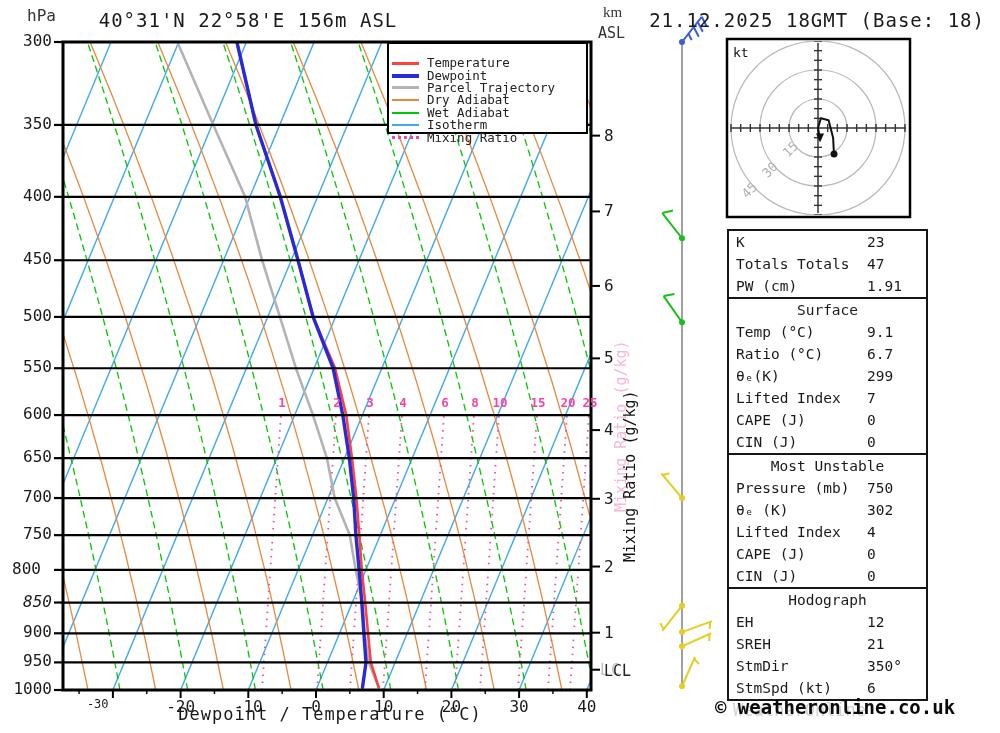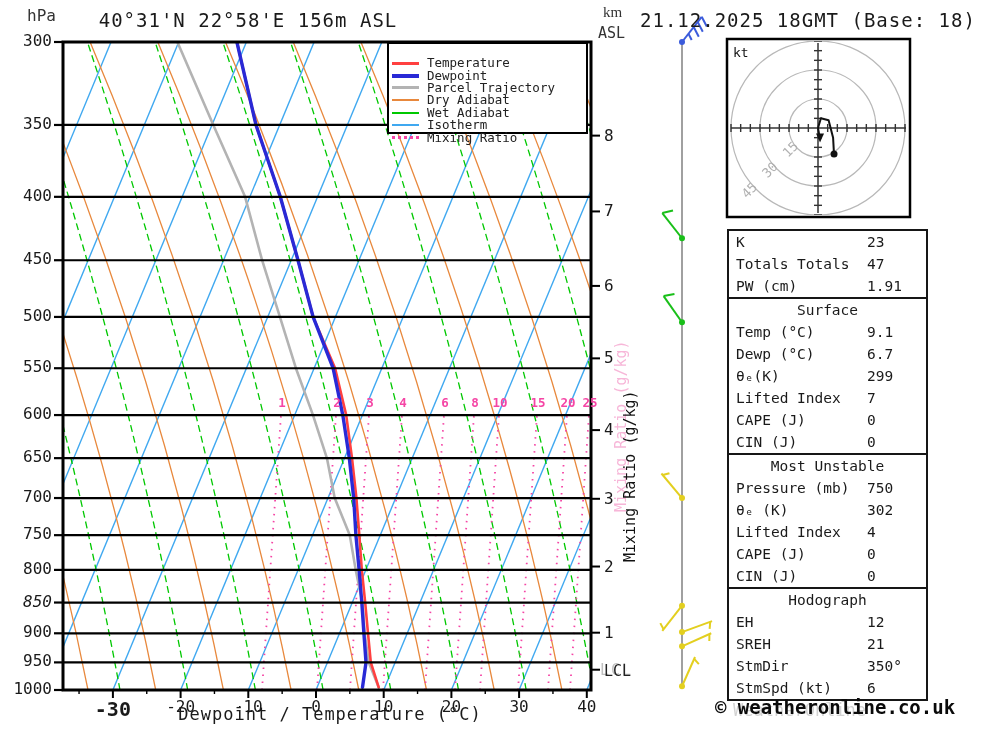--- a/index.html
+++ b/index.html
@@ -1,21 +1,21 @@
 <!DOCTYPE html>
 <html><head>
 <meta charset="utf-8">
 <style>
   html,body{margin:0;padding:0;background:#fff;}
   #stage{position:relative;width:1000px;height:733px;background:#fff;overflow:hidden;
          font-family:"DejaVu Sans Mono", monospace;color:#1a1a1a;}
   #chart-svg{position:absolute;left:0;top:0;}
   .abs{position:absolute;white-space:nowrap;}
   #main-title{left:78px;top:9px;width:340px;text-align:center;font-size:19px;letter-spacing:1px;}
-  #date-title{left:640px;top:9px;width:345px;text-align:left;font-size:19px;letter-spacing:1px;}
+  #date-title{left:640px;top:9px;width:345px;text-align:right;font-size:19px;letter-spacing:1px;}
   #hpa-label{left:27px;top:6px;font-size:16px;color:#333;}
   #km-label{left:603px;top:4px;font-size:15px;color:#333;font-family:Liberation Serif, serif;}
   #asl-label{left:598px;top:24px;font-size:15px;color:#333;}
   #x-axis-title{left:110px;top:704px;width:440px;text-align:center;font-size:17px;letter-spacing:1px;}
   #kt-label{left:733px;top:45px;font-size:13px;color:#111;}
   .vtext{transform:rotate(-90deg);transform-origin:left top;}
   #mix-axis-pink{left:612px;top:512px;font-size:15px;color:#f7b6d8;}
   #mix-axis-black{left:621px;top:562px;font-size:15px;color:#111;}
   #lcl-ghost{left:600px;top:661px;font-size:15px;color:#c0c0c0;letter-spacing:2px;}
   #lcl-main{left:604px;top:662px;font-size:15px;color:#222;}
@@ -309,21 +309,21 @@
           <span class="tvalue">1.91</span>
         </div>
       </div>
       <div class="tbox">
         <div class="thead">Surface</div>
         <div class="trow">
           <span class="tlabel">Temp (°C)</span>
           <span class="tvalue">9.1</span>
         </div>
         <div class="trow">
-          <span class="tlabel">Dewp (°C)</span>
+          <span class="tlabel">Ratio (°C)</span>
           <span class="tvalue">6.7</span>
         </div>
         <div class="trow">
           <span class="tlabel">θₑ(K)</span>
           <span class="tvalue">299</span>
         </div>
         <div class="trow">
           <span class="tlabel">Lifted Index</span>
           <span class="tvalue">7</span>
         </div>
@@ -397,26 +397,26 @@
       <span class="abs" style="left: 12px; top: 31px; width: 40px; text-align: right; font-size: 16px;">300</span>
       <span class="abs" style="left: 12px; top: 113.967px; width: 40px; text-align: right; font-size: 16px;">350</span>
       <span class="abs" style="left: 12px; top: 185.836px; width: 40px; text-align: right; font-size: 16px;">400</span>
       <span class="abs" style="left: 12px; top: 249.229px; width: 40px; text-align: right; font-size: 16px;">450</span>
       <span class="abs" style="left: 12px; top: 305.936px; width: 40px; text-align: right; font-size: 16px;">500</span>
       <span class="abs" style="left: 12px; top: 357.233px; width: 40px; text-align: right; font-size: 16px;">550</span>
       <span class="abs" style="left: 12px; top: 404.064px; width: 40px; text-align: right; font-size: 16px;">600</span>
       <span class="abs" style="left: 12px; top: 447.145px; width: 40px; text-align: right; font-size: 16px;">650</span>
       <span class="abs" style="left: 12px; top: 487.031px; width: 40px; text-align: right; font-size: 16px;">700</span>
       <span class="abs" style="left: 12px; top: 524.164px; width: 40px; text-align: right; font-size: 16px;">750</span>
-      <span class="abs" style="left: 12px; top: 558.9px; width: 40px; text-align: right; font-size: 16px;">800</span>
+      <span class="abs" style="left: 12px; top: 558.9px; width: 40px; text-align: left; font-size: 16px;">800</span>
       <span class="abs" style="left: 12px; top: 591.529px; width: 40px; text-align: right; font-size: 16px; font-style: italic;">850</span>
       <span class="abs" style="left: 12px; top: 622.293px; width: 40px; text-align: right; font-size: 16px;">900</span>
       <span class="abs" style="left: 12px; top: 651.393px; width: 40px; text-align: right; font-size: 16px;">950</span>
       <span class="abs" style="left: 12px; top: 679px; width: 40px; text-align: right; font-size: 16px;">1000</span>
-      <span class="abs" style="left: 86.9px; top: 697px; width: 52px; text-align: center; font-size: 20px; font-weight: bold;">-30</span>
+      <span class="abs" style="left: 86.9px; top: 697px; width: 52px; font-size: 12px;">-30</span>
       <span class="abs" style="left: 154.6px; top: 697px; width: 52px; text-align: center; font-size: 16px;">-20</span>
       <span class="abs" style="left: 222.3px; top: 697px; width: 52px; text-align: center; font-size: 16px;">-10</span>
       <span class="abs" style="left: 290px; top: 697px; width: 52px; text-align: center; font-size: 16px;">0</span>
       <span class="abs" style="left: 357.7px; top: 697px; width: 52px; text-align: center; font-size: 16px;">10</span>
       <span class="abs" style="left: 425.4px; top: 697px; width: 52px; text-align: center; font-size: 16px;">20</span>
       <span class="abs" style="left: 493.1px; top: 697px; width: 52px; text-align: center; font-size: 16px;">30</span>
       <span class="abs" style="left: 560.8px; top: 697px; width: 52px; text-align: center; font-size: 16px;">40</span>
       <span class="abs" style="left: 604px; top: 622.695px; font-size: 16px;">1</span>
       <span class="abs" style="left: 604px; top: 556.526px; font-size: 16px;">2</span>
       <span class="abs" style="left: 604px; top: 488.799px; font-size: 16px;">3</span>

